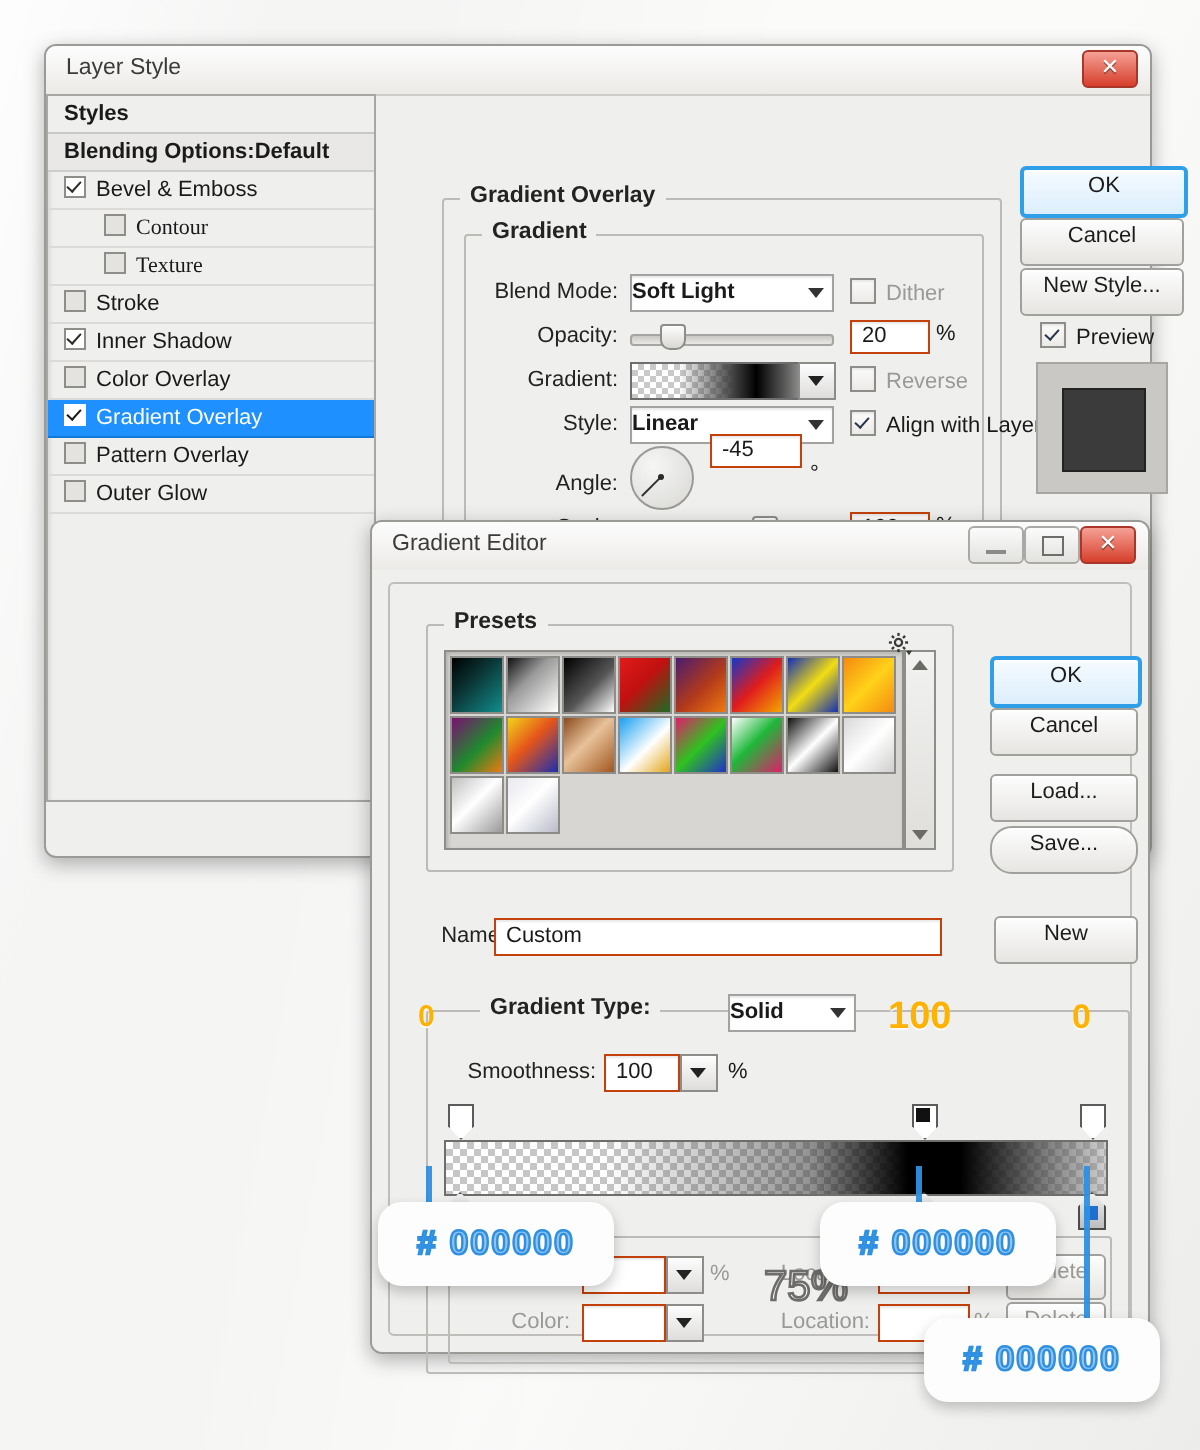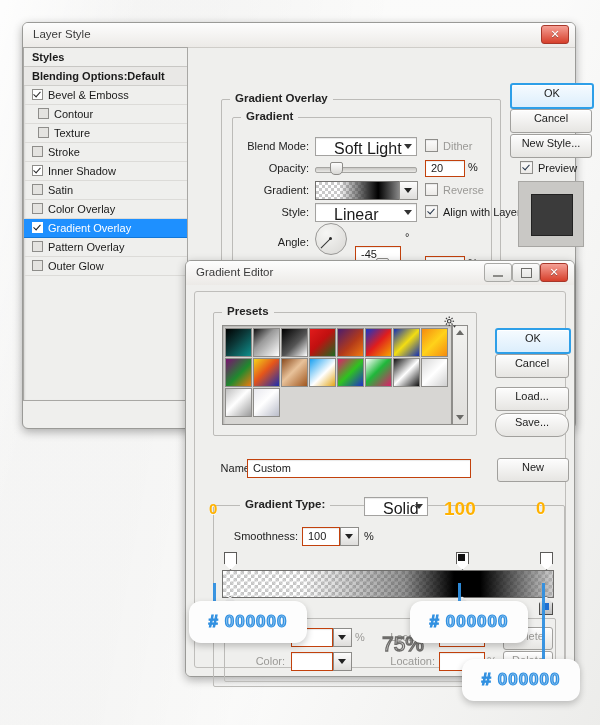--- a/index.html
+++ b/index.html
@@ -46,34 +46,34 @@
   .slrow.header{font-weight:bold;background:#efefed;border-bottom:1px solid #c8c7c4;}
   .slrow.sub{background:#e9e8e6;border-bottom:1px solid #cfcecb;font-weight:bold;}
   .slrow.sel{background:#1e90ff;color:#fff;border-bottom:1px solid #1277d8;}
   .slrow .cb{display:inline-block;width:9px;height:9px;border:1px solid #8e8d8a;
        background:#fff;vertical-align:-1px;margin-right:5px;position:relative;}
   .slrow.sel .cb{border-color:#fff;}
   .slrow .cb.on:after{content:"";position:absolute;left:2px;top:0px;width:3px;height:6px;
        border:solid #2a2a2a;border-width:0 1.6px 1.6px 0;transform:rotate(42deg);}
   .slrow.sel .cb.on:after{border-color:#1a1a1a;}
   .slrow .cb.dim{background:#e4e3e0;}
-  .slrow.indent{padding-left:14px;}
+  .slrow.indent{padding-left:28px;font-family:Liberation Serif, serif;}
 
   
   .group{position:absolute;border:1px solid #bcbbb8;border-radius:2px;}
   .group > .legend{position:absolute;top:-8px;left:8px;background:#efefed;
        padding:0 5px;font-weight:bold;font-size:11.5px;color:#232323;}
 
   #grpOverlay{left:198px;top:52px;width:278px;height:190px;}
   #grpGradient{left:10px;top:17px;width:258px;height:155px;}
 
   .lbl{position:absolute;text-align:right;font-size:11px;color:#222;}
   .combo{position:absolute;background:#fff;border:1px solid #a3a2a0;height:17px;
        box-shadow:inset 0 1px 1px rgba(0,0,0,.09);}
-  .combo .txt{position:absolute;left:18px;top:2px;font-size:16px;}
+  .combo .txt{position:absolute;left:0;top:2px;font-size:11px;font-weight:bold;}
   .combo .arrow{position:absolute;right:4px;top:6px;width:0;height:0;
        border-left:4px solid transparent;border-right:4px solid transparent;
        border-top:5px solid #333;}
   .numfield{position:absolute;background:#fff;border:1px solid #c2410c;height:15px;
        box-shadow:inset 0 1px 1px rgba(0,0,0,.09);}
   .numfield .txt{position:absolute;left:5px;top:1px;font-size:11px;}
   .pct{position:absolute;font-size:11px;}
 
   .slider{position:absolute;height:4px;border-radius:2px;
        background:linear-gradient(#c9c8c5,#e9e8e5);border:1px solid #a6a5a2;}
@@ -199,21 +199,20 @@
 
     <div id="stylesList">
       <div class="slrow header">Styles</div>
       <div class="slrow sub">Blending Options:Default</div>
       <div id="styleRows">
           <div class="slrow"><span class="cb on"></span><span>Bevel &amp; Emboss</span></div>
           <div class="slrow indent"><span class="cb dim"></span><span>Contour</span></div>
           <div class="slrow indent"><span class="cb dim"></span><span>Texture</span></div>
           <div class="slrow"><span class="cb dim"></span><span>Stroke</span></div>
           <div class="slrow"><span class="cb on"></span><span>Inner Shadow</span></div>
-          <div class="slrow"><span class="cb dim"></span><span>Satin</span></div>
           <div class="slrow"><span class="cb dim"></span><span>Color Overlay</span></div>
           <div class="slrow sel"><span class="cb on"></span><span>Gradient Overlay</span></div>
           <div class="slrow"><span class="cb dim"></span><span>Pattern Overlay</span></div>
           <div class="slrow"><span class="cb dim"></span><span>Outer Glow</span></div>
         </div>
     </div>
 
     <div class="group" id="grpOverlay">
       <span class="legend">Gradient Overlay</span>
 
@@ -252,21 +251,21 @@
         </div>
         <span class="ckwrap" style="left:192px;top:87px;">
           <span class="ckbox on"></span><span>Align with Layer</span>
         </span>
 
         <span class="lbl" style="left:4px;top:118px;width:72px;">Angle:</span>
         <div class="dial" style="left:82px;top:105px;">
           <div class="needle"></div>
           <div class="dot"></div>
         </div>
-        <div class="numfield" style="left:122px;top:99px;width:44px;margin-top:29px;">
+        <div class="numfield" style="left:122px;top:99px;width:44px;">
           <span class="txt">-45</span>
         </div>
         <span class="pct" style="left:172px;top:113px;">°</span>
 
         <span class="lbl" style="left:4px;top:140px;width:72px;">Scale:</span>
         <div class="slider" style="left:82px;top:145px;width:100px;">
           <div class="thumb" style="left:60px;"></div>
         </div>
         <div class="numfield" style="left:192px;top:138px;width:38px;">
           <span class="txt">100</span>

